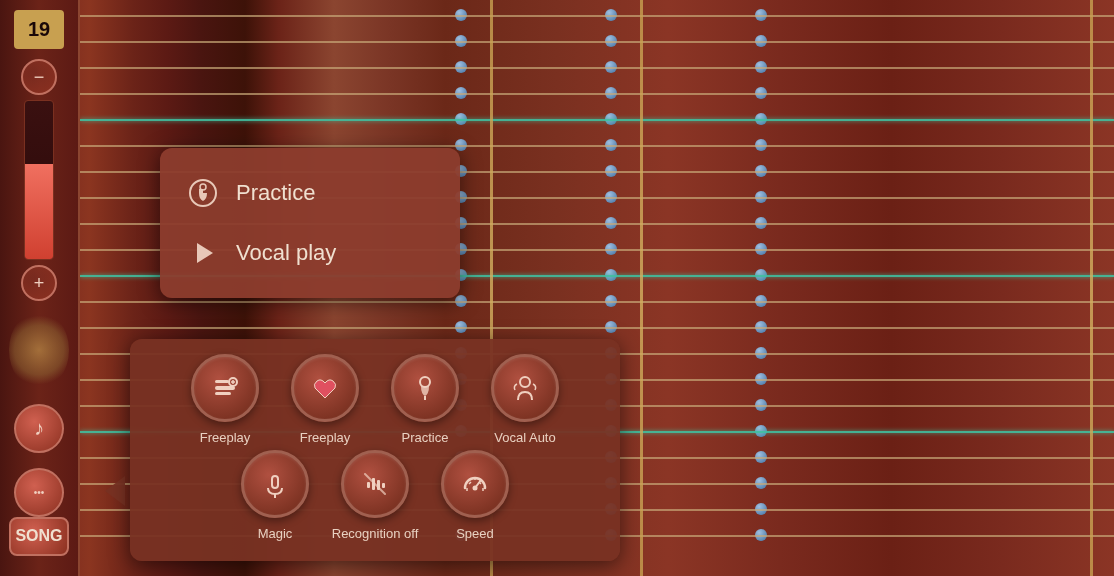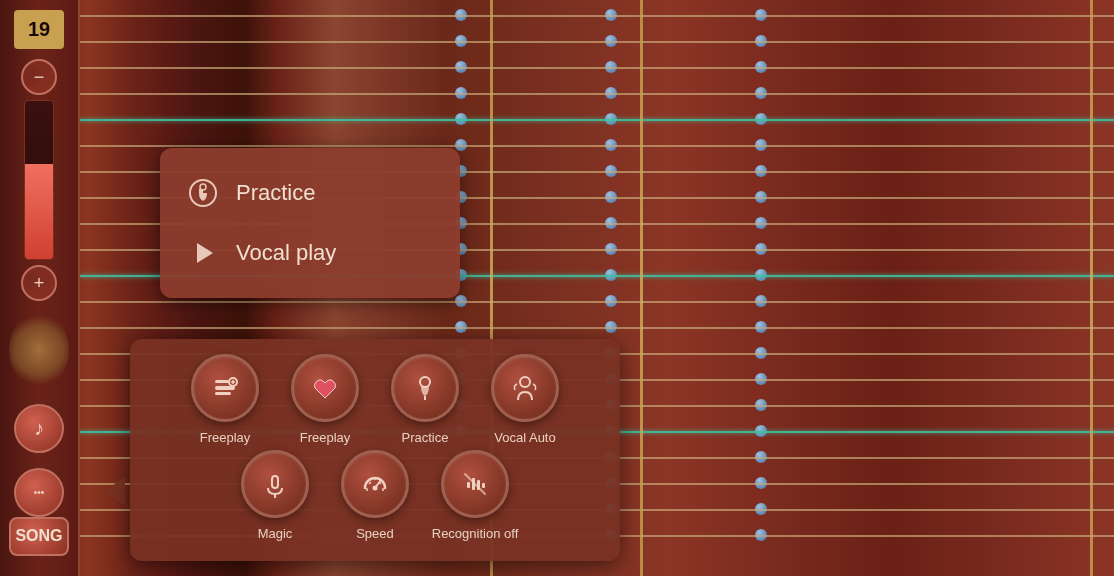--- a/index.html
+++ b/index.html
@@ -479,39 +479,39 @@
           <path d="M9 20 Q9 26 16 26 Q23 26 23 20" fill="none" stroke="#f0d0c0" stroke-width="2"></path>
           <line x1="16" y1="26" x2="16" y2="30" stroke="#f0d0c0" stroke-width="2"></line>
         </svg>
       </div>
       <span class="control-label">Magic</span>
     </div>
 
     <div class="control-item">
       <div class="control-btn">
         <svg width="32" height="32" viewBox="0 0 32 32">
+          <rect x="8" y="14" width="3" height="6" rx="1" fill="#f0d0c0"></rect>
+          <rect x="13" y="10" width="3" height="12" rx="1" fill="#f0d0c0"></rect>
+          <rect x="18" y="12" width="3" height="10" rx="1" fill="#f0d0c0"></rect>
+          <rect x="23" y="15" width="3" height="5" rx="1" fill="#f0d0c0"></rect>
+          <line x1="6" y1="6" x2="26" y2="26" stroke="#f0d0c0" stroke-width="2" stroke-linecap="round" opacity="0.7"></line>
+        </svg>
+      </div>
+      <span class="control-label">Recognition off</span>
+    </div>
+
+    <div class="control-item">
+      <div class="control-btn">
+        <svg width="32" height="32" viewBox="0 0 32 32">
           <path d="M6 20 A10 10 0 0 1 26 20" fill="none" stroke="#f0d0c0" stroke-width="2.5" stroke-linecap="round"></path>
           <line x1="16" y1="20" x2="22" y2="12" stroke="#f0d0c0" stroke-width="2" stroke-linecap="round"></line>
           <circle cx="16" cy="20" r="2.5" fill="#f0d0c0"></circle>
           <line x1="8" y1="20" x2="8" y2="23" stroke="#f0d0c0" stroke-width="1.5"></line>
           <line x1="12" y1="14" x2="10" y2="16" stroke="#f0d0c0" stroke-width="1.5"></line>
           <line x1="16" y1="12" x2="16" y2="10" stroke="#f0d0c0" stroke-width="1.5"></line>
           <line x1="20" y1="14" x2="22" y2="16" stroke="#f0d0c0" stroke-width="1.5"></line>
           <line x1="24" y1="20" x2="24" y2="23" stroke="#f0d0c0" stroke-width="1.5"></line>
         </svg>
       </div>
       <span class="control-label">Speed</span>
     </div>
-
-    <div class="control-item">
-      <div class="control-btn">
-        <svg width="32" height="32" viewBox="0 0 32 32">
-          <rect x="8" y="14" width="3" height="6" rx="1" fill="#f0d0c0"></rect>
-          <rect x="13" y="10" width="3" height="12" rx="1" fill="#f0d0c0"></rect>
-          <rect x="18" y="12" width="3" height="10" rx="1" fill="#f0d0c0"></rect>
-          <rect x="23" y="15" width="3" height="5" rx="1" fill="#f0d0c0"></rect>
-          <line x1="6" y1="6" x2="26" y2="26" stroke="#f0d0c0" stroke-width="2" stroke-linecap="round" opacity="0.7"></line>
-        </svg>
-      </div>
-      <span class="control-label">Recognition off</span>
-    </div>
   </div>
 </div>
 
 </body></html>

